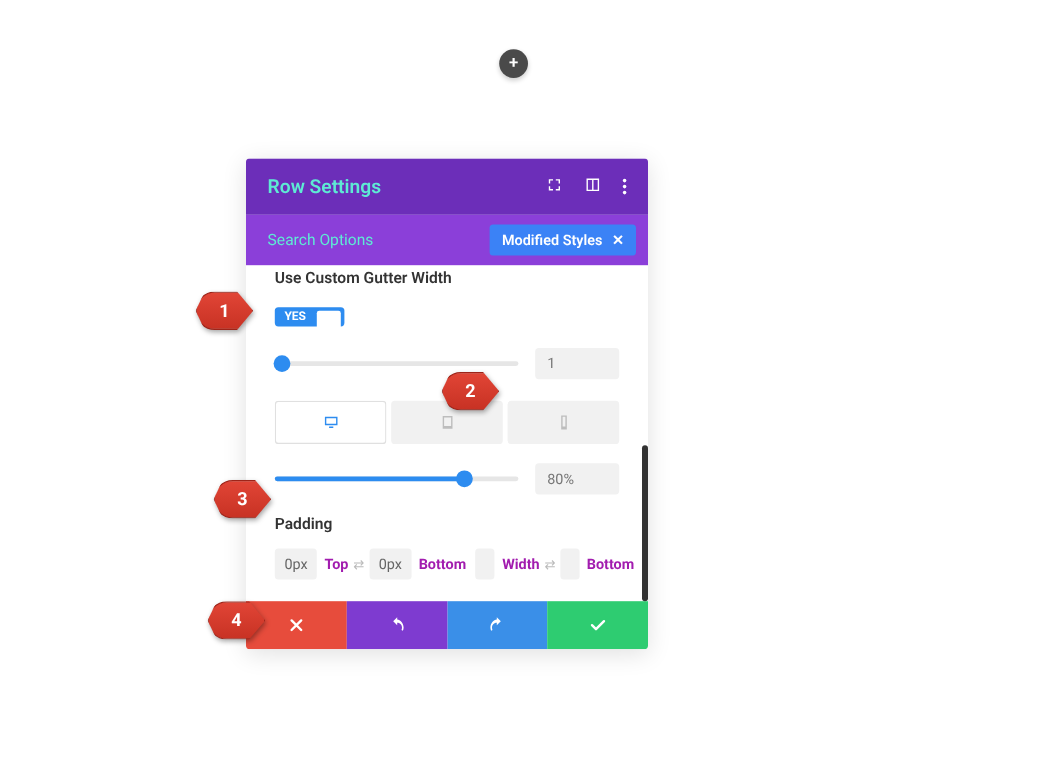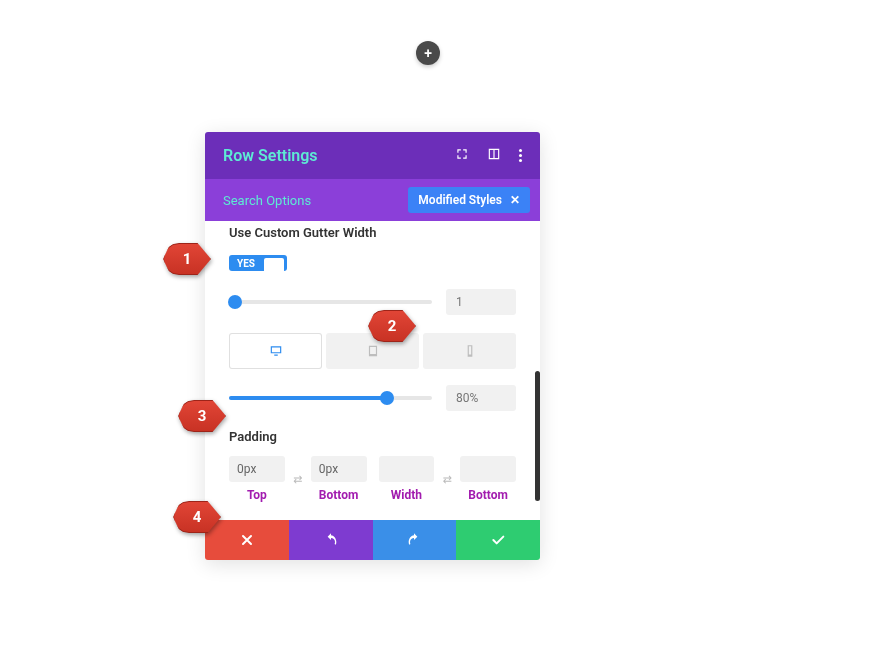--- a/index.html
+++ b/index.html
@@ -62,21 +62,21 @@
 
   .device-tabs { display: flex; gap: 4px; margin-bottom: 16px; }
   .dtab { flex: 1; background: #f1f1f1; border-radius: 3px; height: 36px; display: flex; align-items: center; justify-content: center; cursor: pointer; }
   .dtab.active { background: #fff; box-shadow: 0 0 0 1px #e0e0e0 inset; }
   .dtab svg { width: 16px; height: 14px; fill: #bdbdbd; }
   .dtab.active svg { fill: #2d8cf0; }
 
   .scroll-ind { position: absolute; right: 0; top: 150px; width: 5px; height: 130px; background: #333; border-radius: 3px; }
 
   .padding-grid { display: flex; align-items: center; gap: 4px; }
-  .pad-col { flex: 1; display: flex; flex-direction: column; align-items: center; gap: 6px; }
+  .pad-col { flex: 1; display: flex; flex-direction: row; align-items: center; gap: 6px; }
   .pad-input { width: 100%; background: #f1f1f1; border-radius: 3px; padding: 6px 8px; font-size: 12px; color: #666; min-height: 26px; }
   .pad-lbl { font-size: 12px; color: #a21caf; font-weight: bold; }
   .link-sep { width: 18px; height: 26px; display: flex; align-items: center; justify-content: center; color: #bbb; font-size: 11px; }
   .spacer { width: 4px; }
 
   .panel-footer { display: flex; height: 40px; }
   .fbtn { flex: 1; display: flex; align-items: center; justify-content: center; cursor: pointer; }
   .fbtn.cancel { background: #e74c3c; }
   .fbtn.undo { background: #7e3bd0; }
   .fbtn.redo { background: #3a8fe8; }

